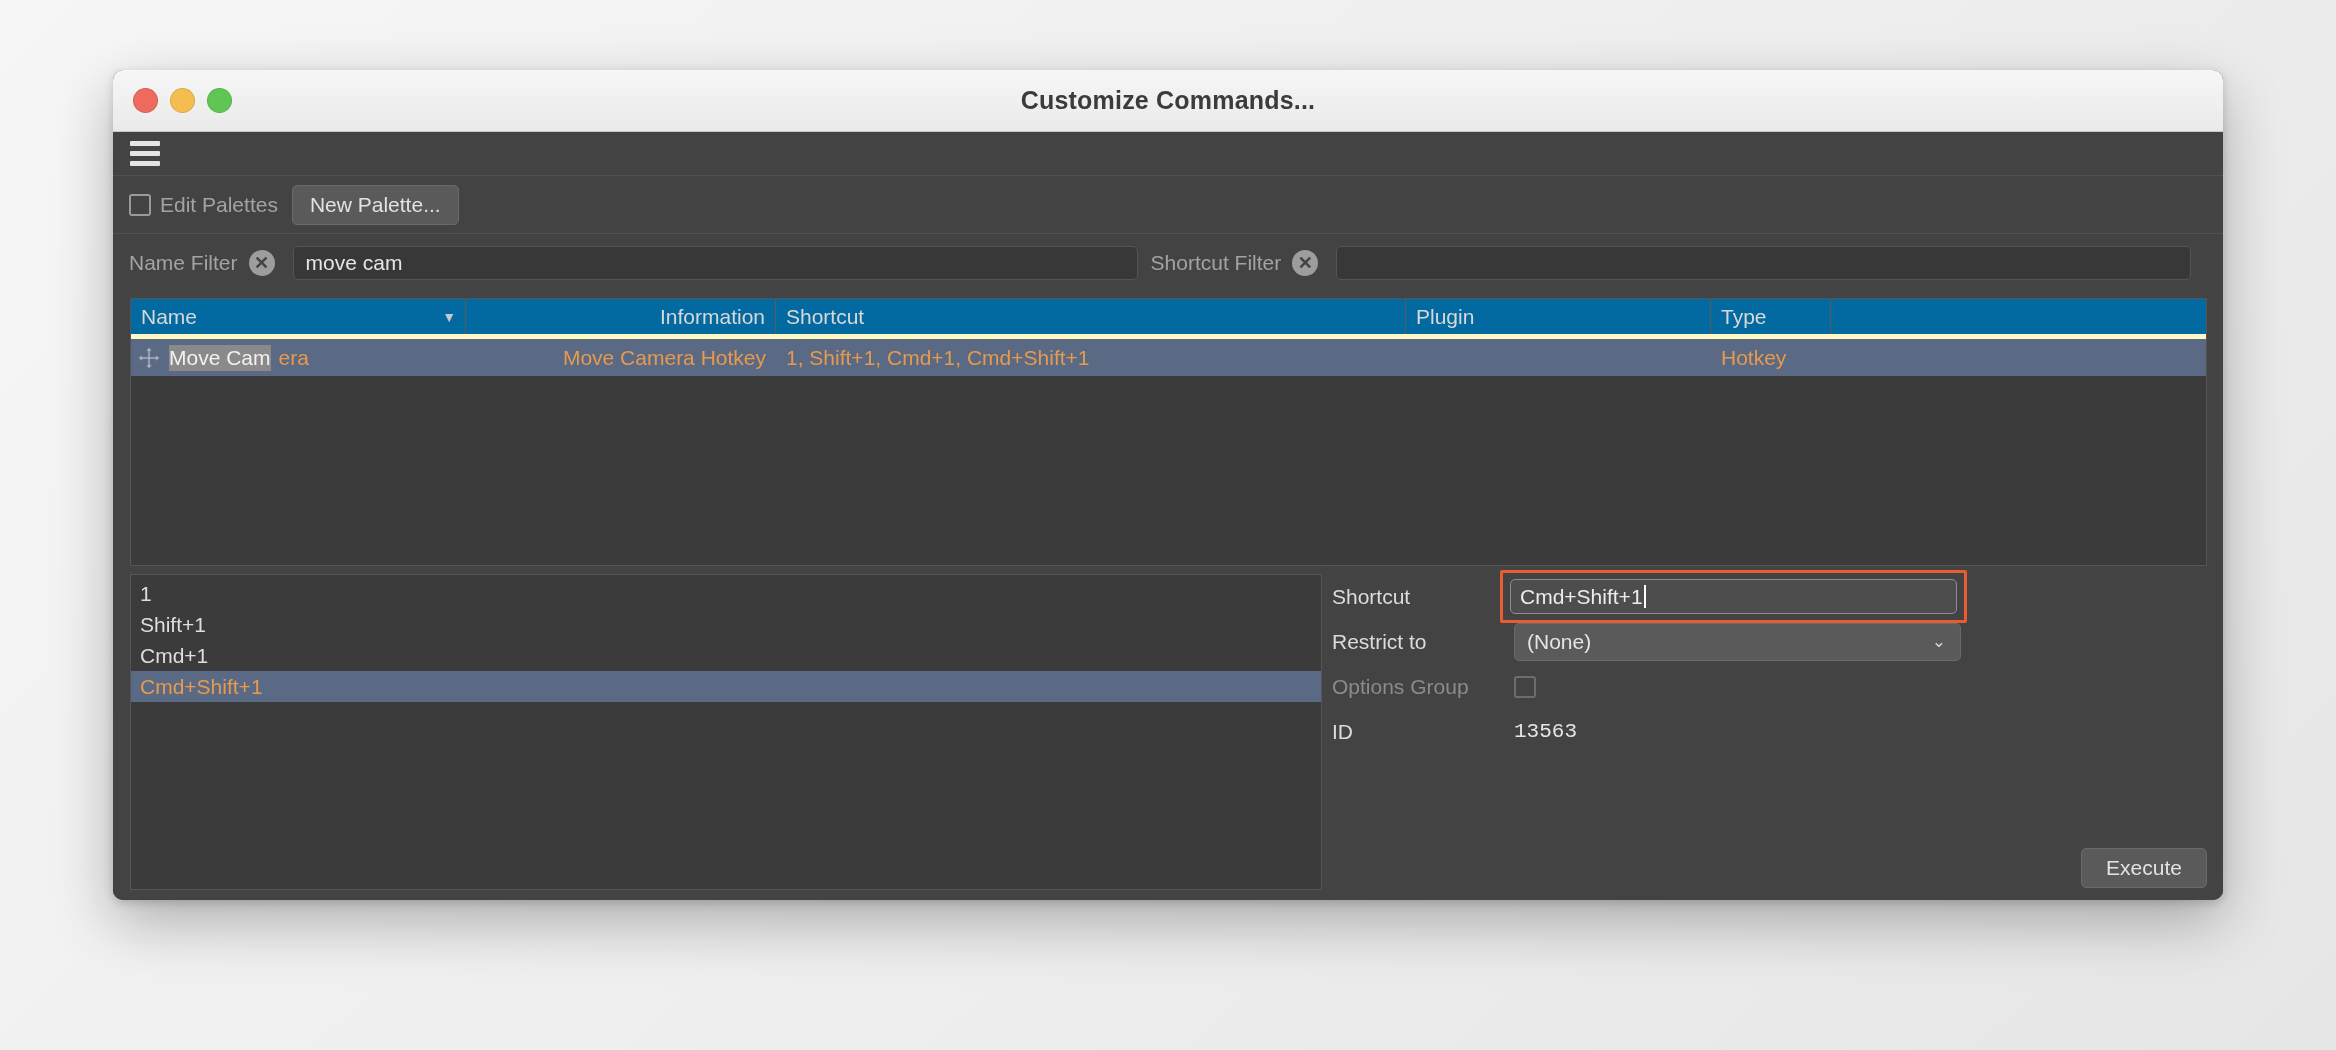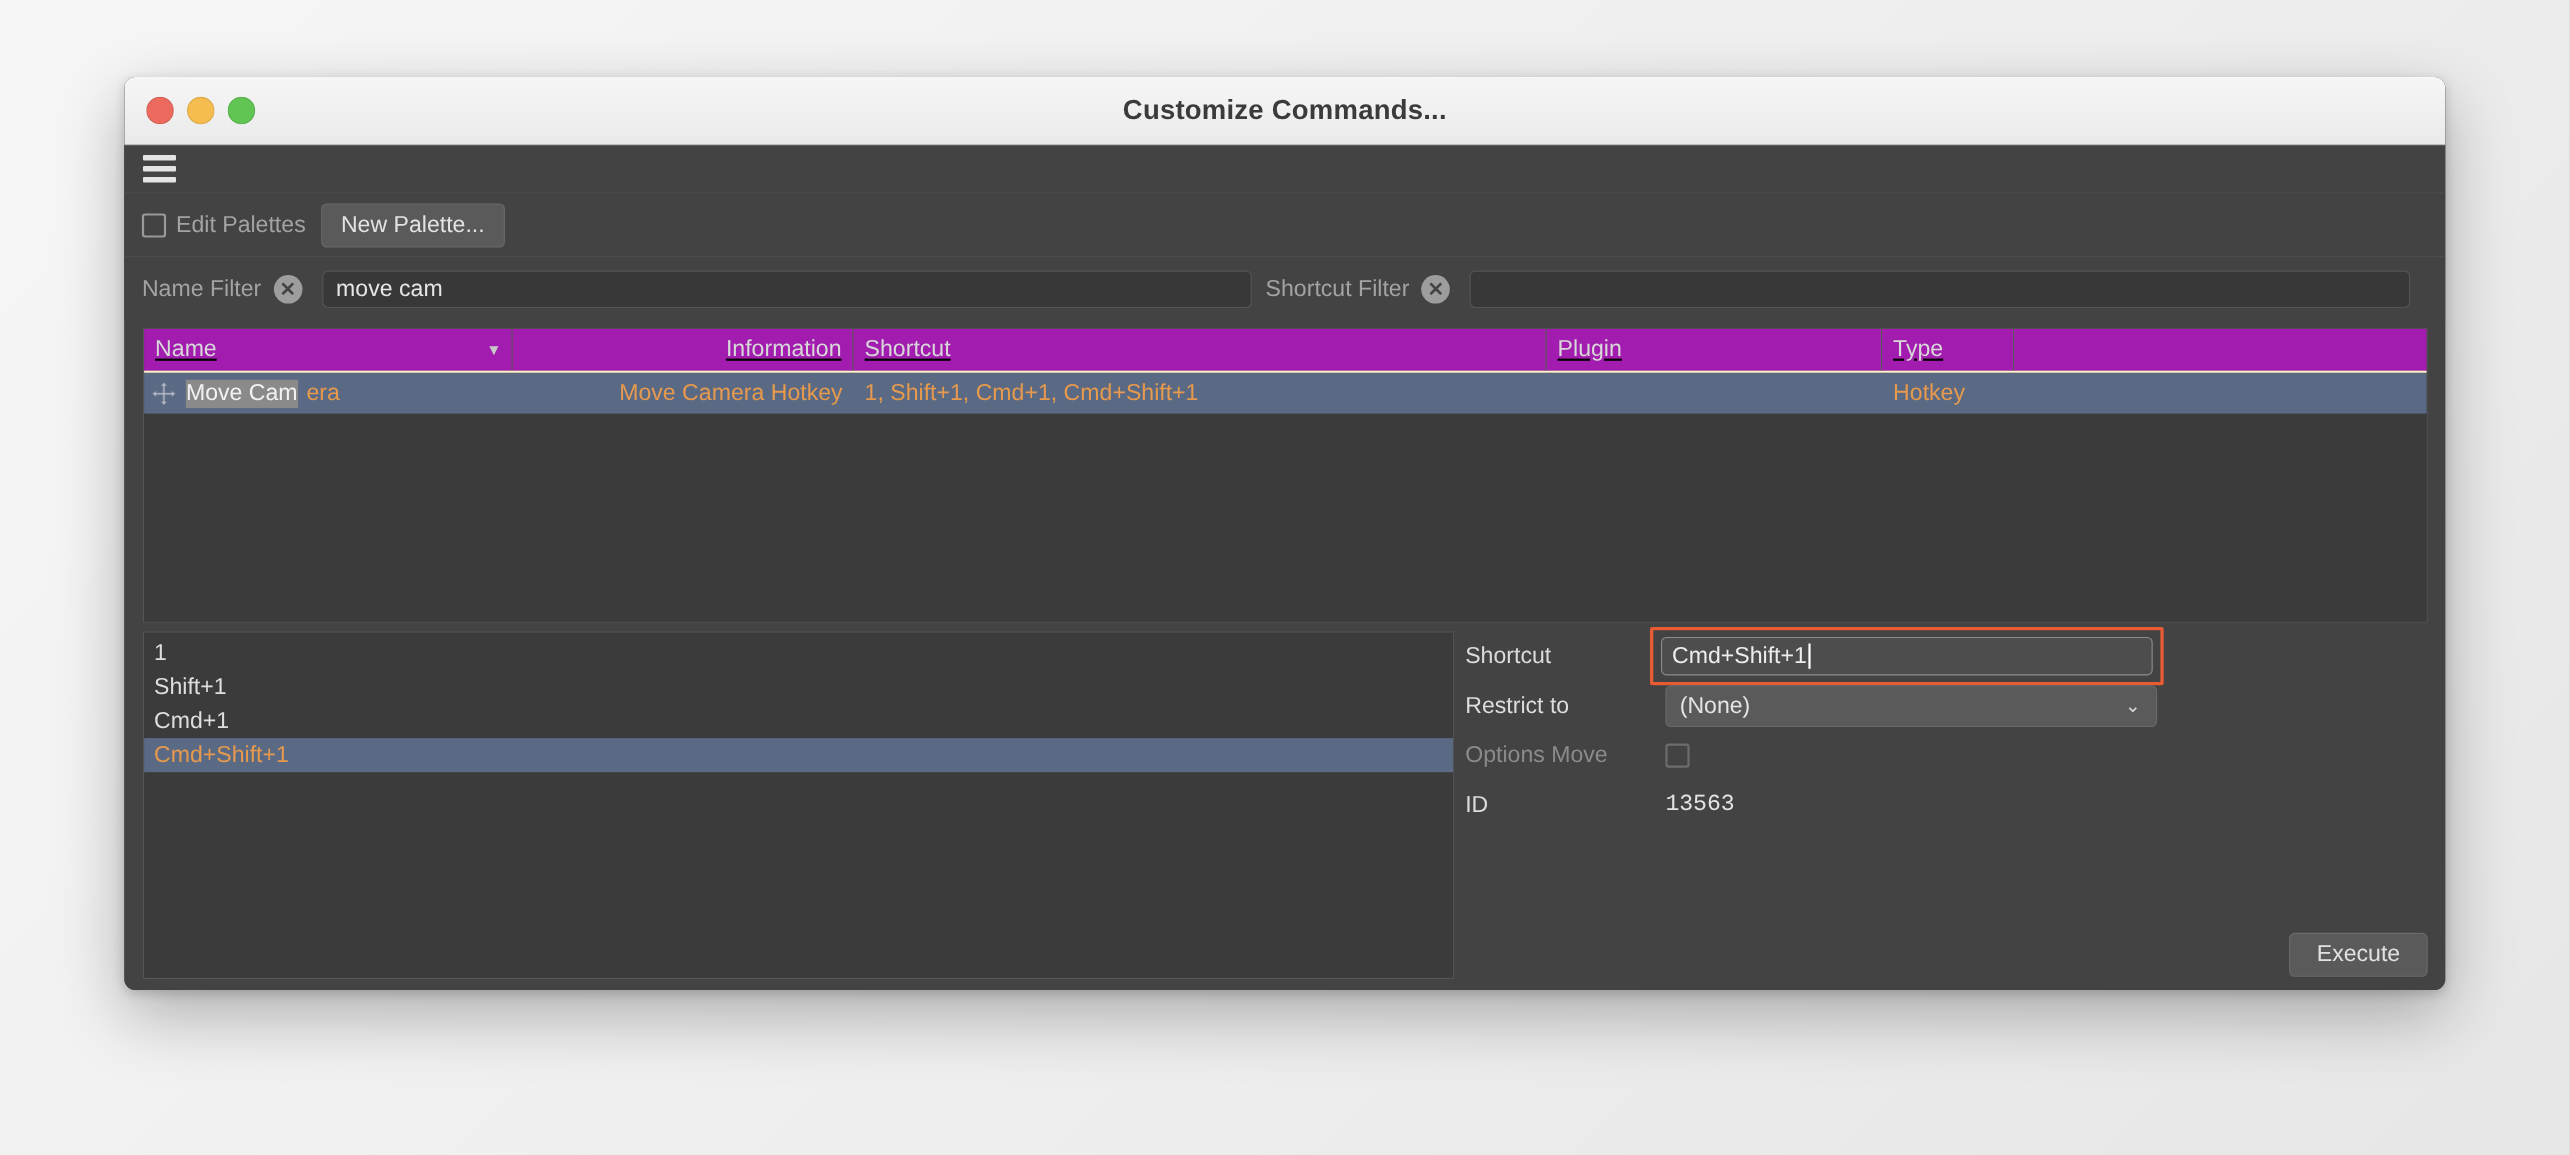--- a/index.html
+++ b/index.html
@@ -178,23 +178,22 @@
     margin: 6px 16px 0 17px;
     border: 1px solid #555;
     background: #3b3b3b;
     height: 268px;
     display: flex;
     flex-direction: column;
   }
   .thead {
     display: flex;
     height: 40px;
-    background: #a21caf;
-    border-bottom: 2px solid #fef9c3;
-    text-decoration: underline;
+    background: #0369a1;
+    border-bottom: 5px solid #fef9c3;
   }
   .th {
     font-size: 21px;
     color: #d8d8d8;
     display: flex;
     align-items: center;
     padding: 0 10px;
     border-right: 1px solid #5a5a5a;
     position: relative;
     cursor: pointer;
@@ -468,21 +467,21 @@
 
           <div class="row">
             <span class="flabel">Restrict to</span>
             <div class="select">
               <span>(None)</span>
               <span class="chev">⌄</span>
             </div>
           </div>
 
           <div class="row">
-            <span class="flabel dim">Options Move</span>
+            <span class="flabel dim">Options Group</span>
             <div class="checkbox disabled opt-cb"></div>
           </div>
 
           <div class="row">
             <span class="flabel">ID</span>
             <span class="id-val">13563</span>
           </div>
 
 
           <div class="execute-wrap">

